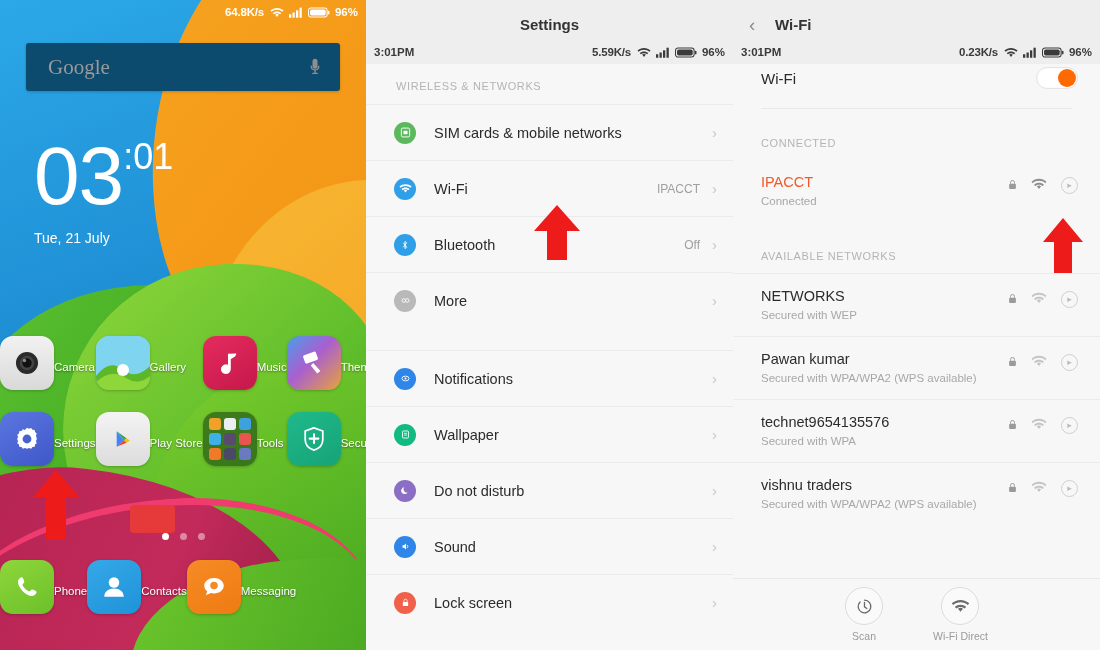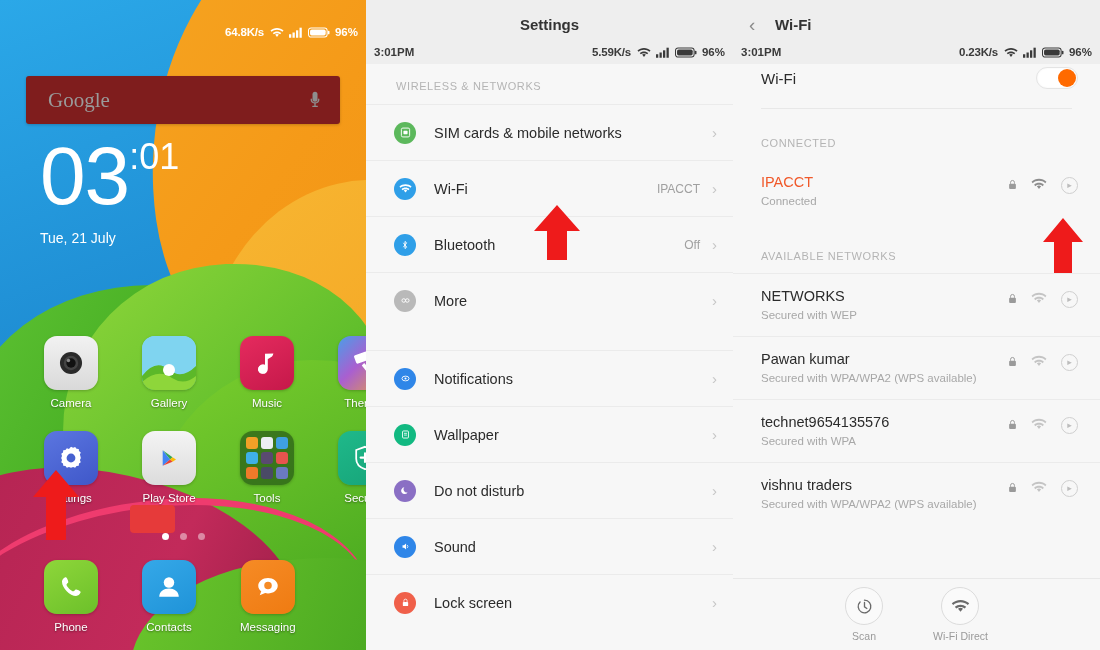--- a/index.html
+++ b/index.html
@@ -88,49 +88,49 @@
     left: 130px; top: 505px; width: 45px; height: 28px;
     background: #e63a3a; border-radius: 4px;
   }
 
   
   .sb {
     position: absolute; top: 0; left: 0; right: 0; height: 24px;
     display: flex; align-items: center; padding: 0 8px;
     font-size: 11.5px; font-weight: bold; z-index: 30;
   }
-  .sb.light { color: #ffffff; margin-top: 20px; }
+  .sb.light { color: #ffffff; }
   .sb.dark { color: #3a3a3a; }
   .sb .spacer { flex: 1; }
   .sb .speed { margin-right: 6px; letter-spacing: -0.2px; }
   .sb .time { font-weight: bold; }
   .sb .pct { margin-left: 4px; }
   .ic { display: inline-block; vertical-align: middle; }
   .ic-wifi { width: 14px; height: 11px; margin-right: 5px; }
   .ic-sig  { width: 14px; height: 11px; margin-right: 5px; }
   .ic-bat  { width: 22px; height: 11px; margin-right: 1px; }
 
   
   .search-widget {
-    position: absolute; left: 26px; top: 76px;
+    position: absolute; left: 26px; top: 43px;
     width: 314px; height: 48px;
-    background: #7f1d1d; border-radius: 3px;
+    background: #0c4a6e; border-radius: 3px;
     box-shadow: 0 1px 3px rgba(0,0,0,.2);
     display: flex; align-items: center; z-index: 20;
   }
   .search-text {
     flex: 1; padding-left: 22px;
     font-family: "Liberation Serif", serif;
     font-size: 21px; color: #9a9a9a;
   }
   .mic-ico { width: 34px; margin-right: 8px; display: flex; justify-content: center; }
 
   
   .clock {
-    position: absolute; left: 40px; top: 135px; z-index: 20;
+    position: absolute; left: 34px; top: 135px; z-index: 20;
     color: #fff; line-height: 1;
   }
   .clock .hh {
     font-size: 82px; font-weight: 300; letter-spacing: -1px;
     display: inline-block; vertical-align: top;
   }
   .clock .mm {
     font-size: 36px; font-weight: 300;
     display: inline-block; vertical-align: top; margin-top: 4px;
   }
@@ -138,21 +138,21 @@
   .clock .date {
     font-size: 14px; margin-top: 14px; color: #fff; font-weight: 400;
   }
 
   
   .app-grid {
     position: absolute; left: 0; right: 0; top: 336px; z-index: 20;
     display: grid; grid-template-columns: repeat(4, 1fr);
     row-gap: 22px;
   }
-  .app { display: flex; flex-direction: column; align-items: center; margin-left: 44px; }
+  .app { display: flex; flex-direction: row; align-items: center; }
   .app-icon {
     width: 54px; height: 54px; border-radius: 13px;
     display: flex; align-items: center; justify-content: center;
     box-shadow: 0 1px 3px rgba(0,0,0,.22);
     position: relative; overflow: hidden;
   }
   .app-label {
     margin-top: 7px; font-size: 11.5px; color: #fff;
     text-shadow: 0 1px 2px rgba(0,0,0,.45); white-space: nowrap;
   }

